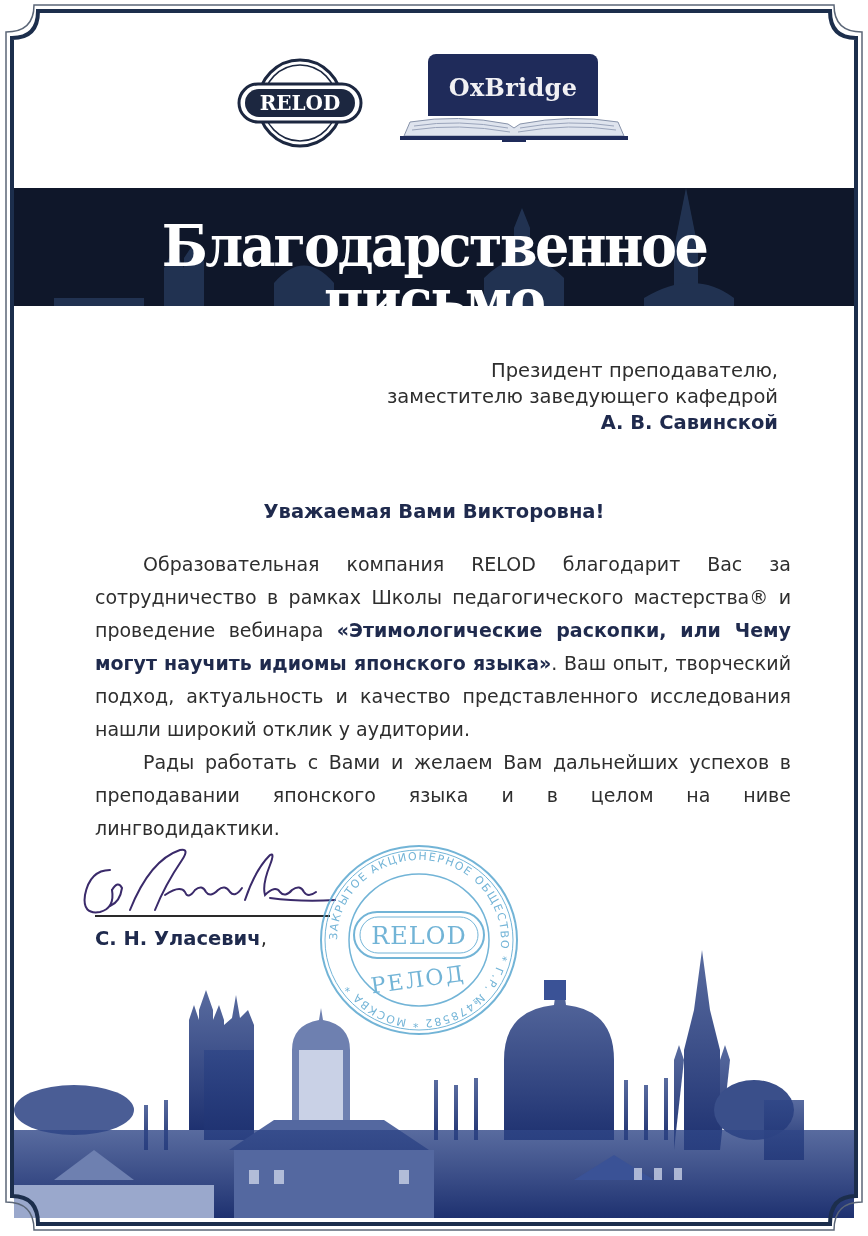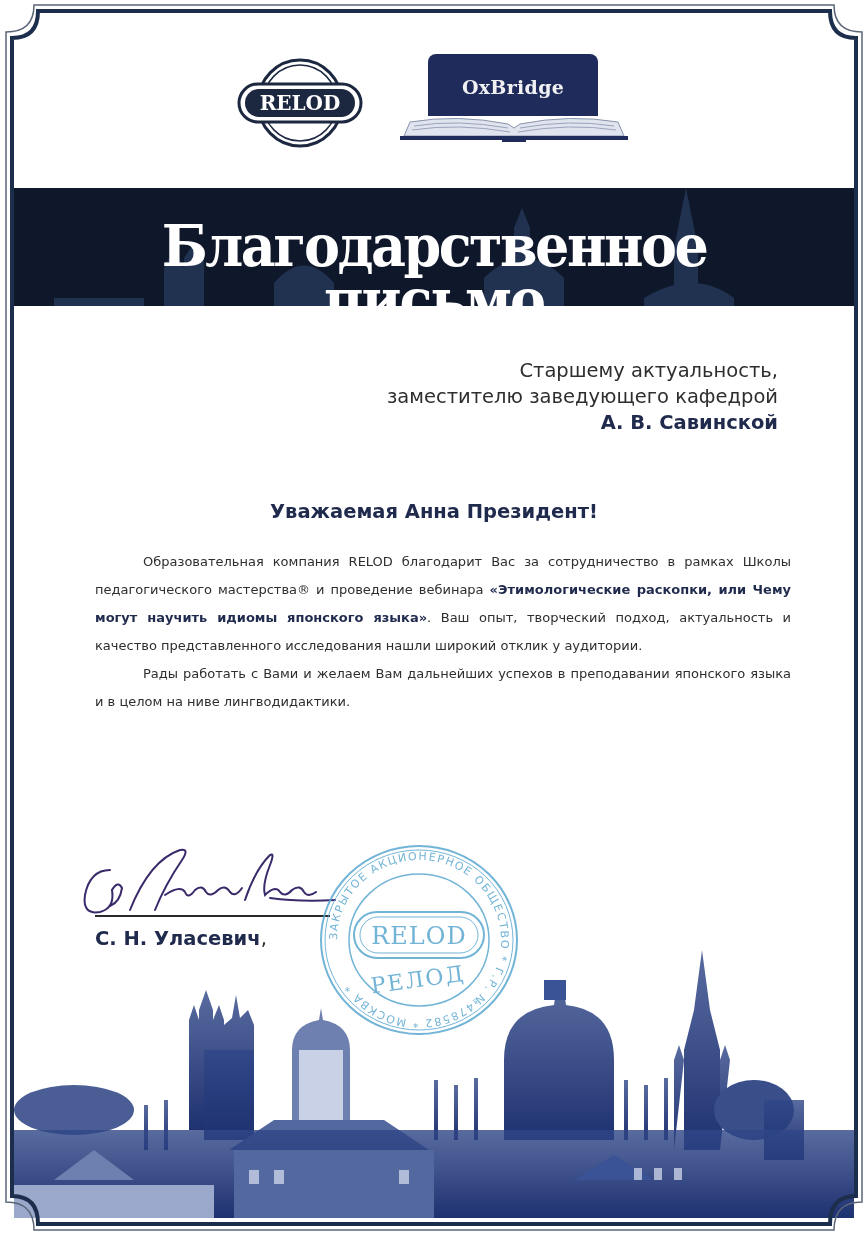--- a/index.html
+++ b/index.html
@@ -6,36 +6,36 @@
   body { width: 868px; height: 1236px; position: relative; overflow: hidden; font-family: "DejaVu Sans", sans-serif; color: #2b2b2b; }
 
   
   .frame-svg { position: absolute; left: 0; top: 0; width: 868px; height: 1236px; pointer-events: none; z-index: 5; }
 
   
   .logo-row { position: absolute; top: 52px; left: 0; width: 868px; height: 100px; }
   .relod-logo { position: absolute; left: 236px; top: 6px; width: 128px; height: 90px; }
   .oxbridge-logo { position: absolute; left: 398px; top: 2px; width: 232px; height: 92px; }
   .oxbridge-panel { position: absolute; left: 30px; top: 0; width: 170px; height: 62px; background: #1f2b5a; border-radius: 8px 8px 0 0; display: flex; align-items: center; justify-content: center; }
-  .oxbridge-text { font-family: "DejaVu Serif", serif; font-weight: bold; color: #f1f1f4; font-size: 19px; letter-spacing: 0.3px; margin-top: 4px; }
+  .oxbridge-text { font-family: "DejaVu Serif", serif; font-weight: bold; color: #f1f1f4; font-size: 24px; letter-spacing: 0.3px; margin-top: 4px; }
 
   
   .title-band { position: absolute; left: 14px; top: 188px; width: 840px; height: 118px; background: #0f172a; overflow: hidden; }
   .title-band .bg-svg { position: absolute; left: 0; top: 0; width: 840px; height: 162px; }
   .title-text { position: absolute; left: 0; top: 30px; width: 840px; text-align: center; font-family: "DejaVu Serif", serif; font-weight: bold; color: #ffffff; line-height: 54px; }
   .title-line1 { display: block; font-size: 54px; letter-spacing: -2.5px; transform: scaleY(1.08); }
   .title-line2 { display: block; font-size: 54px; letter-spacing: -2px; transform: scaleY(1.08); }
 
   
   .recipient { position: absolute; right: 90px; top: 358px; width: 500px; text-align: right; font-size: 19.5px; line-height: 26px; color: #2e2e2e; }
   .recipient .name { font-weight: bold; color: #1f2a4d; }
 
   .greeting { position: absolute; left: 0; top: 500px; width: 868px; text-align: center; font-size: 19.5px; font-weight: bold; color: #1f2a4d; }
 
-  .body-text { position: absolute; left: 95px; top: 548px; width: 696px; font-size: 13px; line-height: 28px; text-align: justify; color: #2e2e2e; }
+  .body-text { position: absolute; left: 95px; top: 548px; width: 696px; font-size: 19px; line-height: 33px; text-align: justify; color: #2e2e2e; }
   .body-text p { margin: 0; text-indent: 48px; }
   .body-text b { color: #1f2a4d; }
 
   
   .signature-svg { position: absolute; left: 70px; top: 840px; width: 300px; height: 90px; }
   .sig-line { position: absolute; left: 95px; top: 915px; width: 235px; height: 1.5px; background: #2a2a2a; }
   .signer { position: absolute; left: 95px; top: 926px; font-size: 19.5px; line-height: 26px; color: #2e2e2e; z-index: 3; }
   .signer .signer-name { font-weight: bold; color: #1f2a4d; }
 
   
@@ -96,26 +96,26 @@
       <rect x="0" y="140" width="840" height="22"></rect>
     </g>
   </svg>
   <div class="title-text">
     <span class="title-line1">Благодарственное</span>
     <span class="title-line2">письмо</span>
   </div>
 </div>
 
 <div class="recipient">
-  <div>Старшему актуальность,</div>
+  <div>Президент преподавателю,</div>
   <div>заместителю заведующего кафедрой</div>
   <div class="name">А. В. Савинской</div>
 </div>
 
-<div class="greeting">Уважаемая Анна Президент!</div>
+<div class="greeting">Уважаемая Вами Викторовна!</div>
 
 <div class="body-text">
   <p><span>Образовательная компания RELOD благодарит Вас за сотрудничество в рамках Школы педагогического мастерства® и проведение вебинара </span><b>«Этимологические раскопки, или Чему могут научить идиомы японского языка»</b><span>. Ваш опыт, творческий подход, актуальность и качество представленного исследования нашли широкий отклик у аудитории.</span></p>
   <p>Рады работать с Вами и желаем Вам дальнейших успехов в преподавании японского языка и в целом на ниве лингводидактики.</p>
 </div>
 
 <svg class="signature-svg" viewBox="0 0 300 90">
   <g fill="none" stroke="#3a2a6a" stroke-width="2" stroke-linecap="round">
     <path d="M40 30 Q20 30 15 55 Q12 75 30 72 Q45 68 42 50"></path>
     <path d="M42 50 Q48 40 52 48 Q50 62 40 66"></path>

